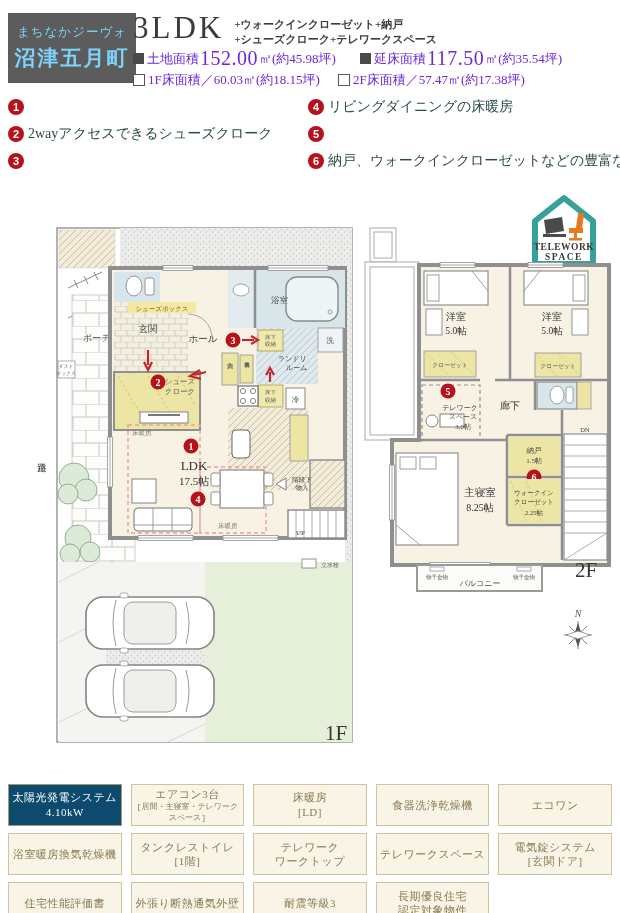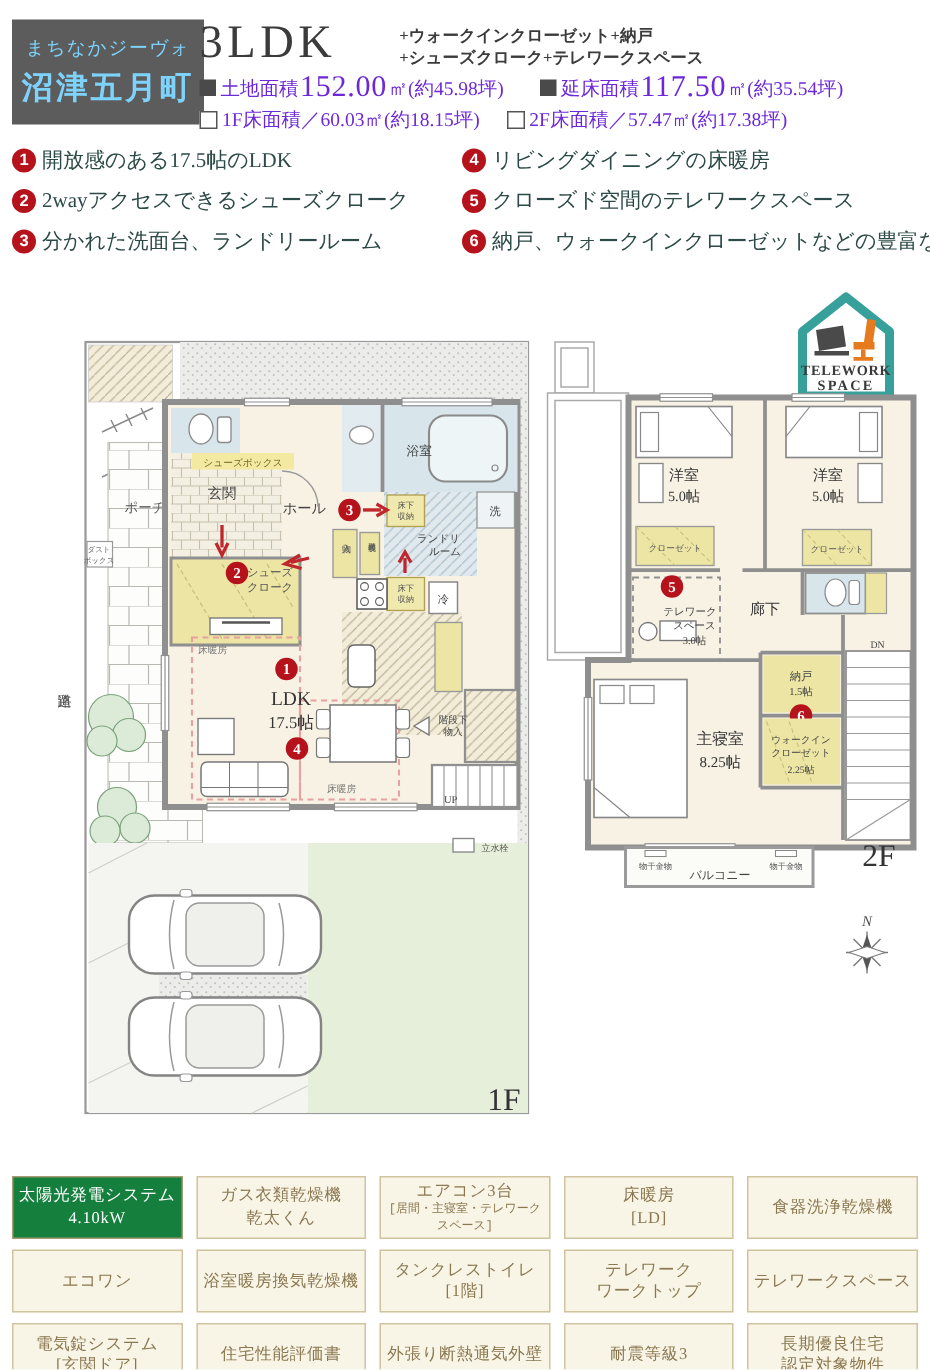--- a/index.html
+++ b/index.html
@@ -3,21 +3,21 @@
 <meta charset="utf-8">
 <style>
   html,body{margin:0;padding:0;background:#fff;}
   #page{position:relative;width:620px;height:913px;background:#fff;overflow:hidden;
         font-family:"Liberation Serif","DejaVu Serif",serif;color:#333;}
   
   .title-box{position:absolute;left:8px;top:13px;width:128px;height:70px;background:#5c5c5c;
              color:#7dd3fc;text-align:center;display:flex;flex-direction:column;justify-content:center;gap:3px;}
   .title-brand{font-size:12.5px;letter-spacing:1px;}
   .title-name{font-size:21px;letter-spacing:2px;font-weight:bold;}
-  .plan-line{position:absolute;left:133px;top:10px;display:flex;align-items:flex-start;gap:32px;}
+  .plan-line{position:absolute;left:133px;top:10px;display:flex;align-items:flex-start;}
   .plan-type{font-size:31px;letter-spacing:3px;color:#3b3b3b;}
   .plan-extras{margin-left:10px;padding-top:7px;font-size:11px;font-weight:bold;line-height:1.4;color:#3b3b3b;}
   .area-line1{position:absolute;left:133px;top:47px;display:flex;align-items:center;font-size:13px;color:#6d28d9;white-space:nowrap;}
   .area-line2{position:absolute;left:133px;top:71px;display:flex;align-items:baseline;font-size:13px;color:#6d28d9;white-space:nowrap;}
   .sq{display:inline-block;width:11px;height:11px;background:#4a4a4a;margin-right:3px;align-self:center;}
   .sqo{display:inline-block;width:10px;height:10px;background:#fff;border:1.5px solid #555;margin-right:3px;align-self:center;}
   .big-num{font-size:20px;letter-spacing:0.5px;margin:0 1px;}
   .gap18{width:18px;}
   .gap24{width:24px;}
   
@@ -31,21 +31,21 @@
   .badge{position:absolute;left:527px;top:191px;}
   
   .svg1f{position:absolute;left:28px;top:222px;}
   .svg2f{position:absolute;left:360px;top:225px;}
   
   .grid{position:absolute;left:8px;top:784px;width:604px;display:grid;
         grid-template-columns:repeat(5,1fr);gap:7px 9px;}
   .cell{border:1px solid #cfc49f;background:#f8f4e6;color:#8a7850;min-height:36px;
         display:flex;flex-direction:column;align-items:center;justify-content:center;
         text-align:center;font-size:11px;line-height:1.35;letter-spacing:0.5px;padding:2px;}
-  .cell.hl{background:#15803d;color:#fff;border-color:#a69a72;}
+  .cell.hl{background:#0c4a6e;color:#fff;border-color:#a69a72;}
   .cell .l2s{font-size:8px;letter-spacing:0;font-family:Liberation Mono, monospace;}
   svg text{font-family:"Liberation Serif","DejaVu Serif",serif;}
   .vtxt{writing-mode:vertical-rl;text-orientation:upright;}
 </style>
 </head>
 <body>
 
 <div id="page">
 
   <div class="title-box">
@@ -83,37 +83,34 @@
     <span class="gap18"></span>
     <span class="sqo"></span>
     <span>2F床面積／</span>
     <span>57.47㎡</span>
     <span>(約17.38坪)</span>
   </div>
 
   <div class="features">
     <div class="feat">
       <span class="fnum">1</span>
-      <span>開放感のある17.5帖のLDK</span>
       </div>
     <div class="feat">
       <span class="fnum">4</span>
       <span>リビングダイニングの床暖房</span>
       </div>
     <div class="feat">
       <span class="fnum">2</span>
       <span>2wayアクセスできるシューズクローク</span>
       </div>
     <div class="feat">
       <span class="fnum">5</span>
-      <span>クローズド空間のテレワークスペース</span>
       </div>
     <div class="feat">
       <span class="fnum">3</span>
-      <span>分かれた洗面台、ランドリールーム</span>
       </div>
     <div class="feat">
       <span class="fnum">6</span>
       <span>納戸、ウォークインクローゼットなどの豊富な収納</span>
       </div>
   </div>
 
   <div class="badge">
     <svg width="74" height="80" viewBox="0 0 74 80">
       <path d="M8,30 L37,7 L66,30 L66,73 L8,73 Z" fill="#fff" stroke="#38a09b" stroke-width="6" stroke-linejoin="round"></path>
@@ -459,24 +456,20 @@
       <polygon points="206,410 218,406 230,410 218,414" fill="#fff" stroke="#777" stroke-width="0.7"></polygon>
     </g>
   </svg>
 
   <div class="grid">
     <div class="cell hl">
         <span>太陽光発電システム</span>
         <span>4.10kW</span>
       </div>
     <div class="cell">
-        <span>ガス衣類乾燥機</span>
-        <span>乾太くん</span>
-      </div>
-    <div class="cell">
         <span>エアコン3台</span>
         <span class="l2s">[居間・主寝室・テレワークスペース]</span>
       </div>
     <div class="cell">
         <span>床暖房</span>
         <span>[LD]</span>
       </div>
     <div class="cell">
         <span>食器洗浄乾燥機</span>
       </div>

